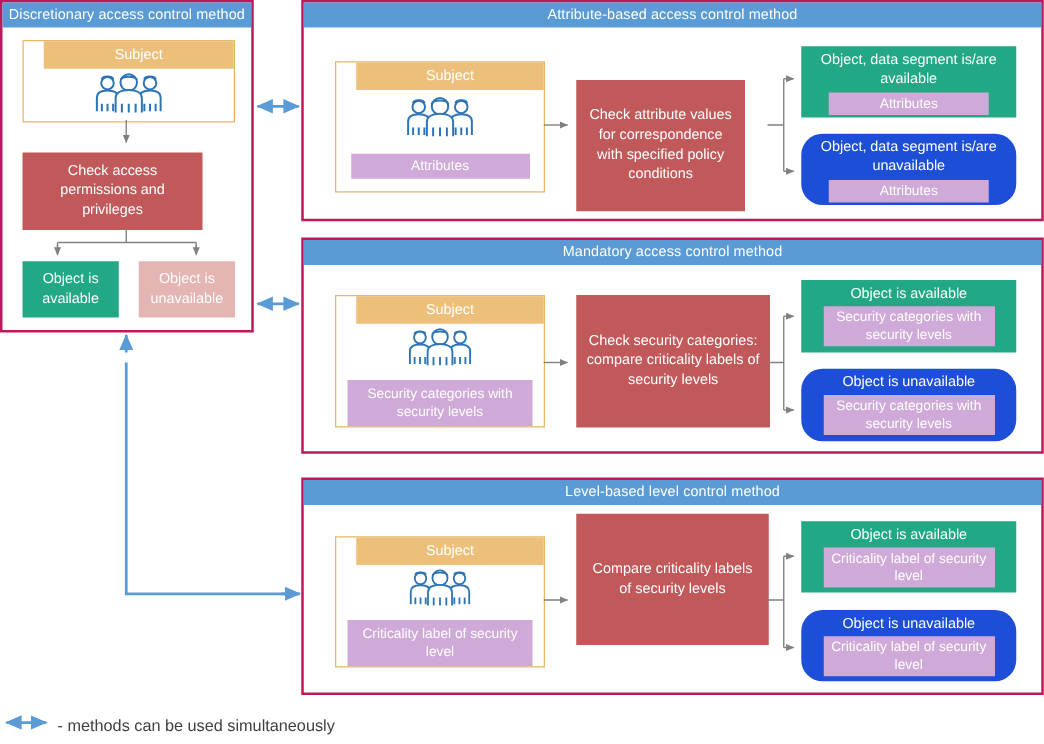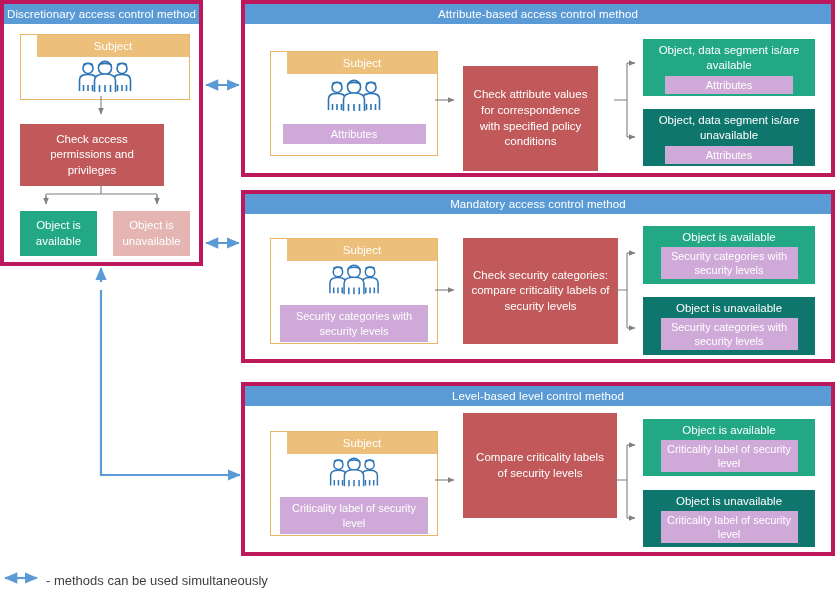--- a/index.html
+++ b/index.html
@@ -8,21 +8,21 @@
     background:#ffffff;
     font-family:"Liberation Sans", sans-serif;
     position:relative;
     overflow:hidden;
     -webkit-font-smoothing:antialiased;
   }
 
   
   .panel{
     position:absolute;box-sizing:border-box;
-    border:4px solid #be185d;
+    border:2px solid #be185d;
     background:#ffffff;
   }
   .panel-header{
     position:absolute;left:0;top:0;right:0;
     height:20px;
     background:#5b9bd5;
     color:#ffffff;
     font-size:11.5px;
     display:flex;align-items:center;justify-content:center;
     letter-spacing:.1px;
@@ -70,21 +70,21 @@
     padding:4px 8px;
   }
 
   
   .outcome{
     position:absolute;box-sizing:border-box;
     display:flex;flex-direction:column;align-items:center;
     color:#ffffff;font-size:11.5px;text-align:center;line-height:1.3;
   }
   .outcome.ok{background:#22a884;}
-  .outcome.no{background:#0f766e;}
+  .outcome.no{background:#1d4ed8;border-radius:17px;}
   .outcome-title{padding-top:4px;padding-left:4px;padding-right:4px;}
 
   
   .result{
     position:absolute;box-sizing:border-box;
     color:#ffffff;font-size:11.5px;line-height:1.35;
     display:flex;align-items:center;justify-content:center;
     text-align:center;padding:3px;
   }
   .result.ok{background:#22a884;}

